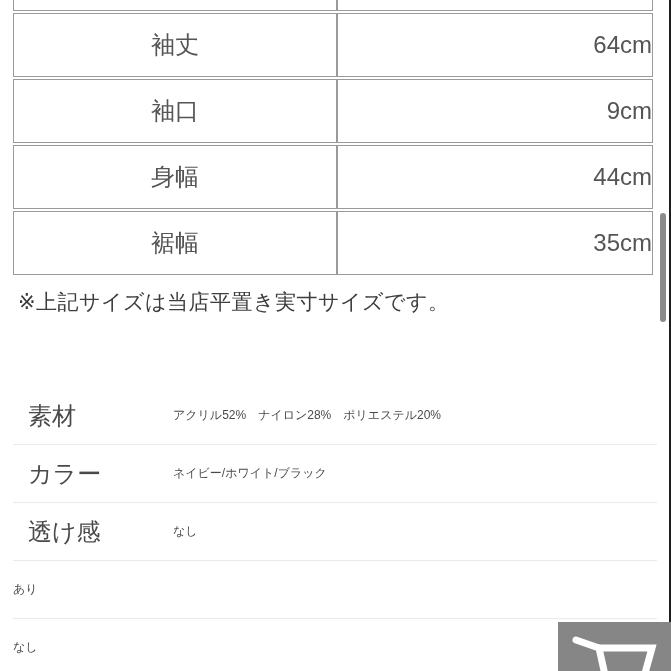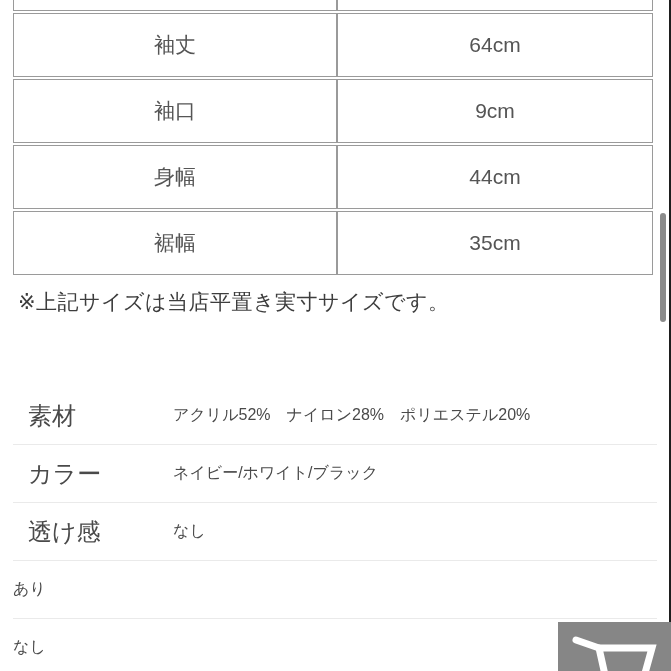--- a/index.html
+++ b/index.html
@@ -29,33 +29,33 @@
   table.size-table {
     border-collapse: separate;
     border-spacing: 0 2px;
     width: 640px;
     table-layout: fixed;
   }
   table.size-table td {
     border: 1px solid #9a9a9a;
     height: 62px;
     padding: 0;
-    font-size: 21px;
+    font-size: 24px;
     color: #555555;
     vertical-align: middle;
     background: #ffffff;
   }
   td.label-cell {
     width: 322px;
     background: #f0f0f0;
     text-align: center;
   }
   td.value-cell {
     width: 314px;
-    text-align: center;
+    text-align: right;
     padding-left: 18px;
     font-size: 19px;
     color: #565656;
   }
 
   .size-note {
     position: absolute;
     left: 18px;
     top: 288px;
     font-size: 21px;
@@ -78,21 +78,21 @@
   }
   .detail-row:last-child { border-bottom: none; }
   .detail-label {
     margin-left: 15px;
     width: 145px;
     flex: 0 0 145px;
     font-size: 24px;
     color: #4a4a4a;
   }
   .detail-value {
-    font-size: 16px;
+    font-size: 12px;
     color: #4a4a4a;
     white-space: pre;
   }
 
   
   .scrollbar-thumb {
     position: absolute;
     left: 660px;
     top: 213px;
     width: 6px;

